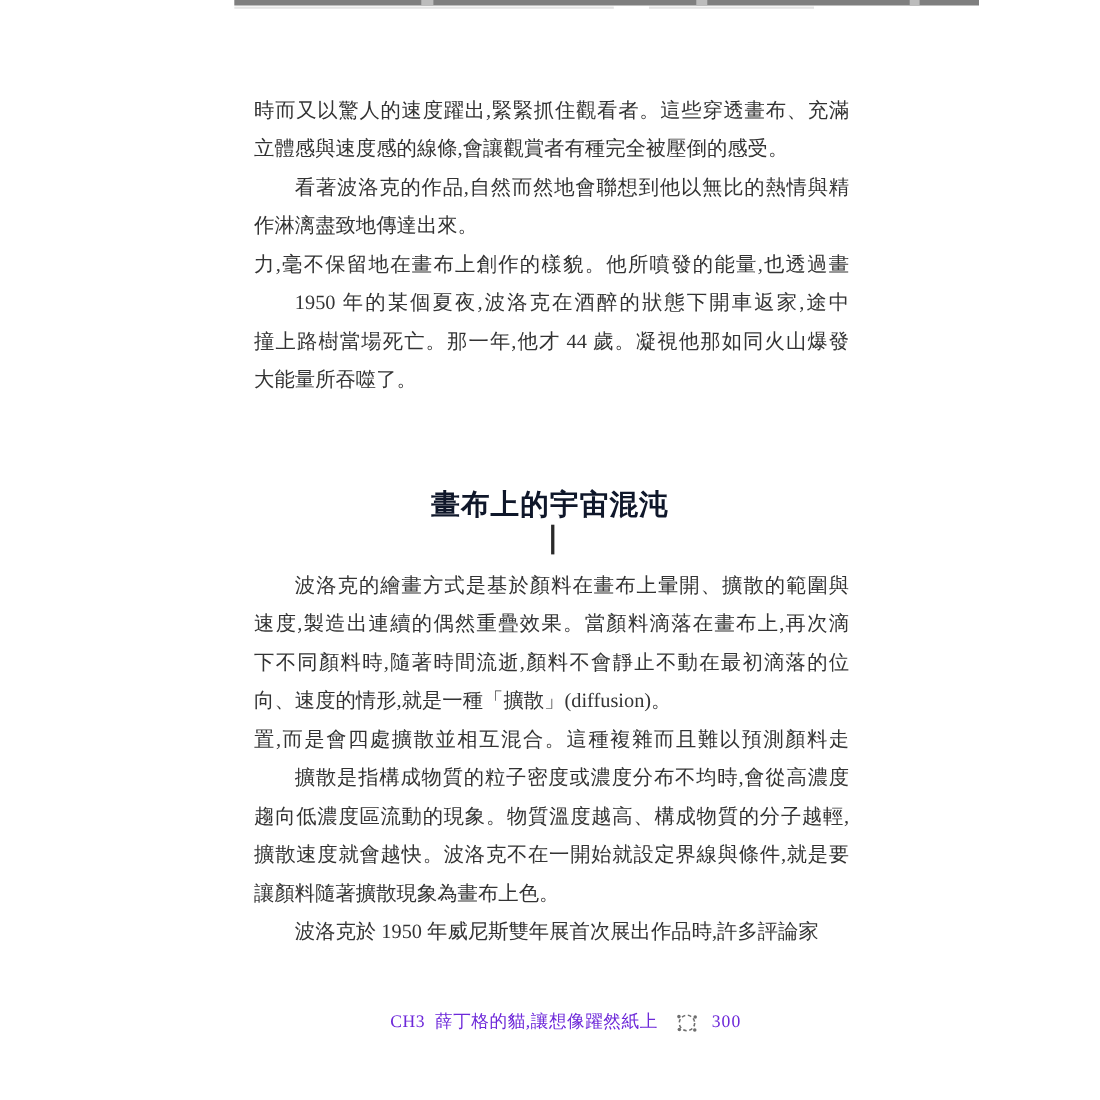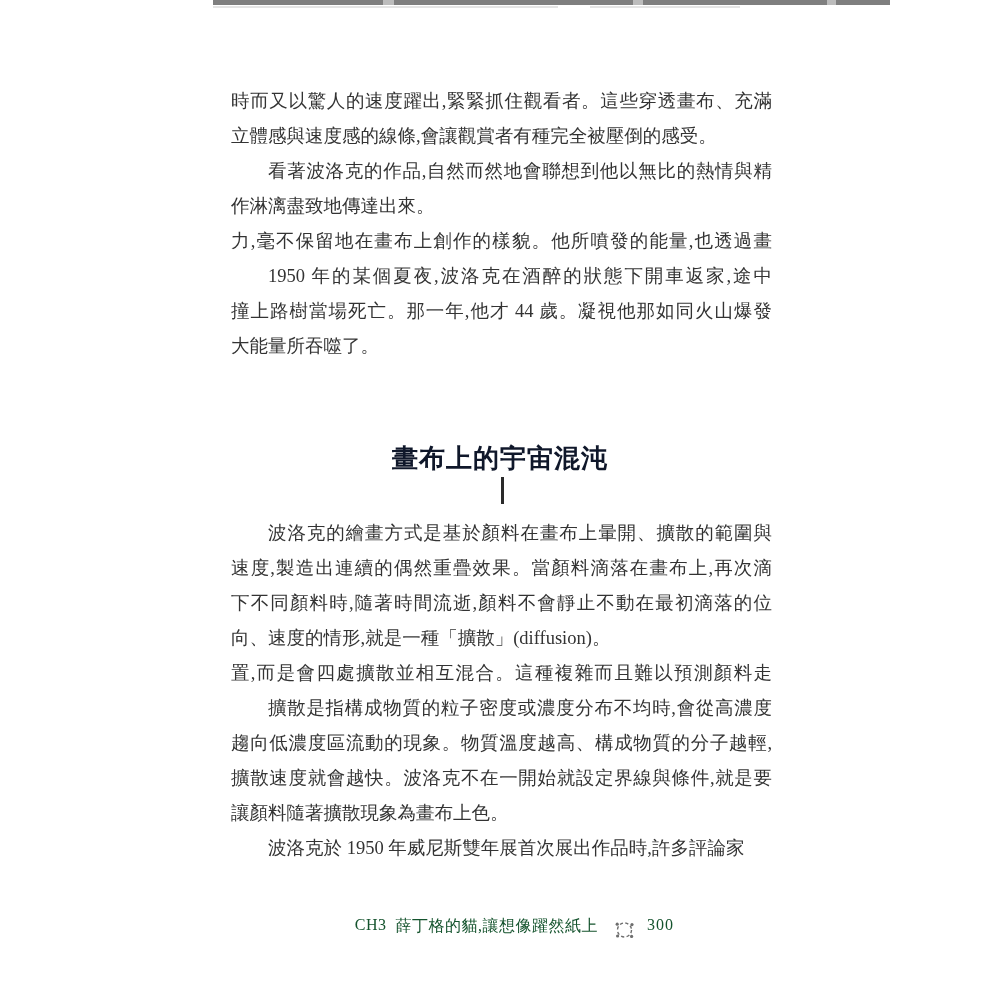--- a/index.html
+++ b/index.html
@@ -49,22 +49,22 @@
     position:absolute;
     left:501px;top:477px;
     width:3px;height:27px;
     background:#2a2a2a;
   }
 
   
   #footer{
     position:absolute;
     top:916px;right:216px;
-    display:flex;align-items:flex-start;
-    font-size:16px;color:#14532d;
+    display:flex;align-items:center;
+    font-size:16px;color:#6d28d9;
     letter-spacing:0.5px;
   }
   #footer .chapter-num{margin-right:9px;}
   #footer .chapter-title{margin-right:13px;font-family:Liberation Serif, serif;}
   #footer .atom{width:27px;height:27px;margin-right:9px;}
   #footer .pagenum{letter-spacing:1px;}
 </style>
 </head>
 <body>
 

